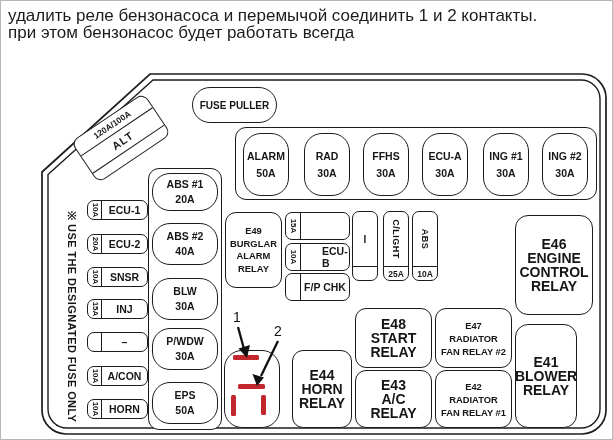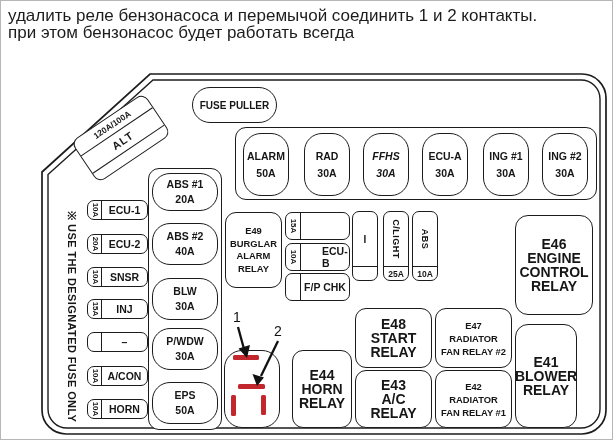--- a/index.html
+++ b/index.html
@@ -72,21 +72,21 @@
 
   <div class="box" style="left:235px;top:127px;width:362px;height:73px;border-radius:11px;"></div>
   <div class="box cbox tfuse" style="left:243px;">
     <span>ALARM</span>
     <span>50A</span>
   </div>
   <div class="box cbox tfuse" style="left:304px;">
     <span>RAD</span>
     <span>30A</span>
   </div>
-  <div class="box cbox tfuse" style="left:363px;font-style:italic;">
+  <div class="box cbox tfuse" style="left:363px;">
     <span>FFHS</span>
     <span>30A</span>
   </div>
   <div class="box cbox tfuse" style="left:422px;">
     <span>ECU-A</span>
     <span>30A</span>
   </div>
   <div class="box cbox tfuse" style="left:483px;">
     <span>ING #1</span>
     <span>30A</span>

